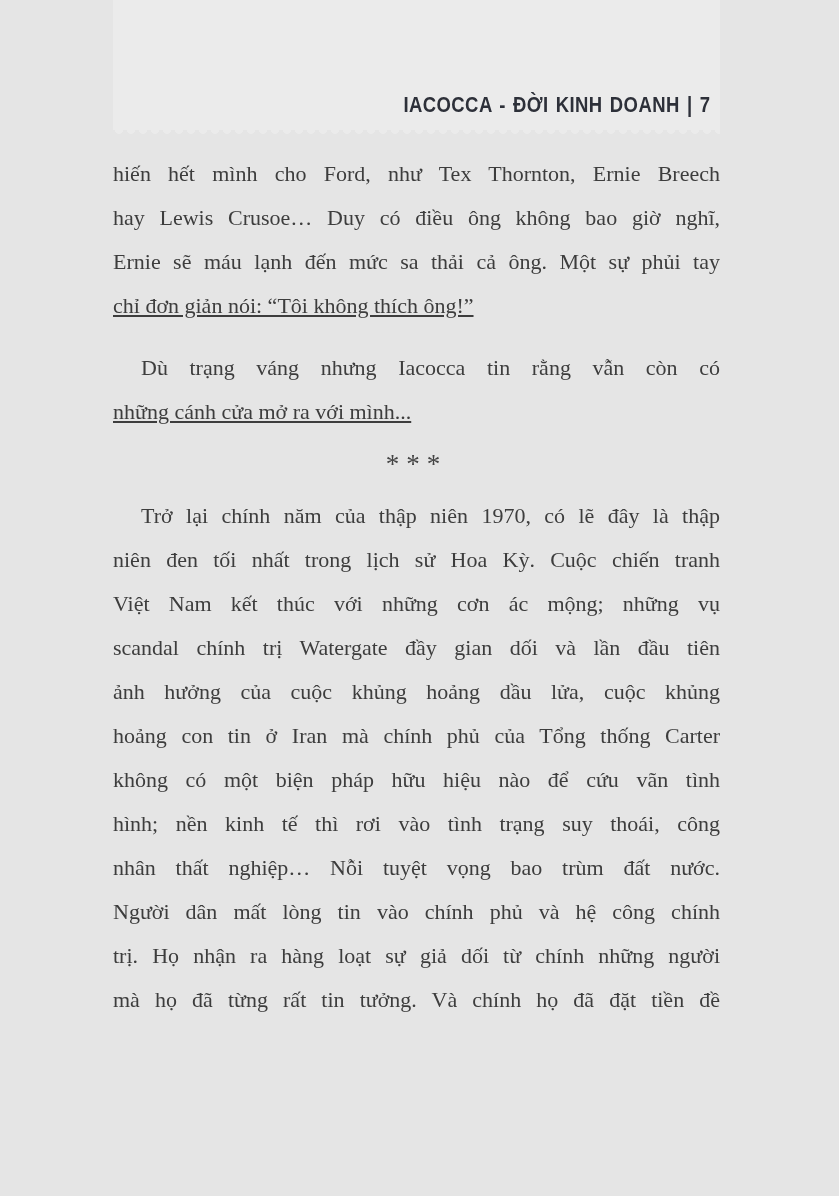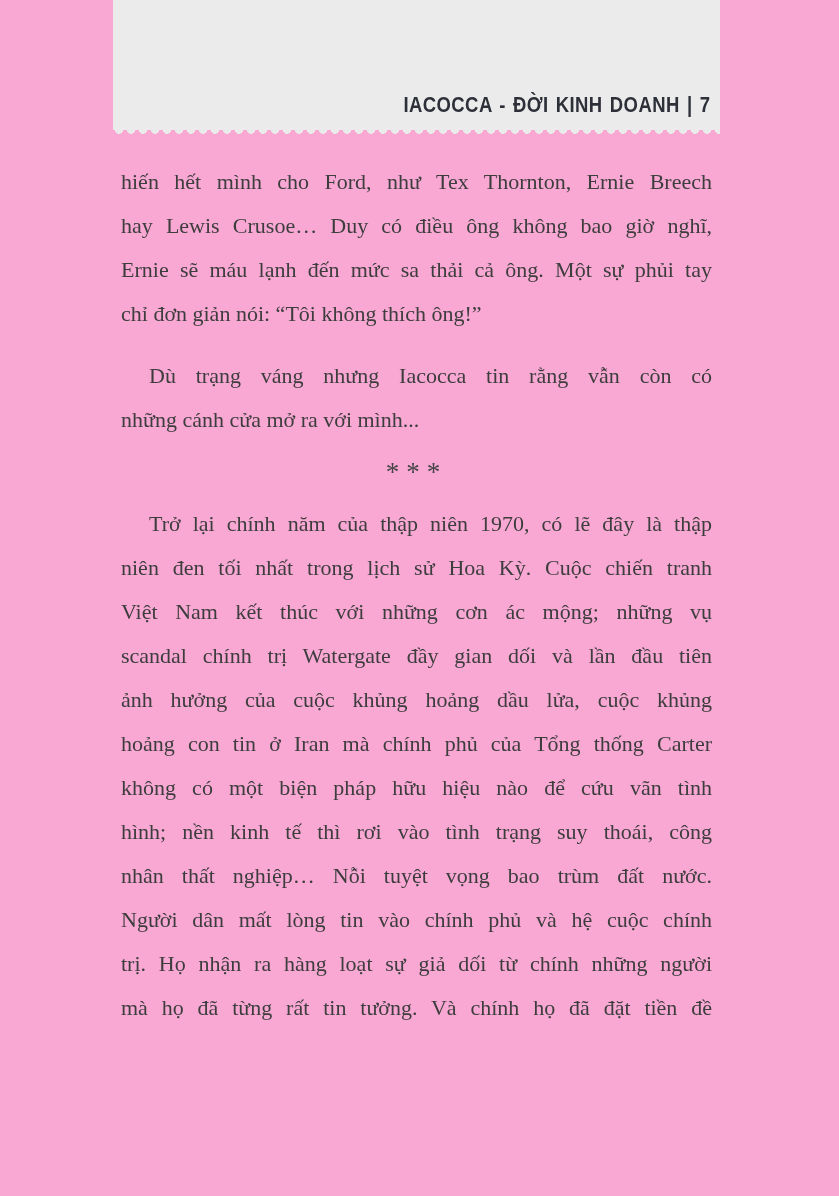--- a/index.html
+++ b/index.html
@@ -4,21 +4,21 @@
 <style>
   html, body {
     margin: 0;
     padding: 0;
     background: #ffffff;
   }
   .page {
     position: relative;
     width: 839px;
     height: 1196px;
-    background: #f9a8d4;
+    background: #e5e5e5;
     overflow: hidden;
     font-family: "Liberation Serif", "DejaVu Serif", serif;
   }
 
   
   .header-band {
     position: absolute;
     left: 113px;
     top: 0;
     width: 607px;
@@ -56,28 +56,28 @@
   
   .page-text {
     position: absolute;
     left: 113px;
     top: 152px;
     width: 607px;
     color: #3d3d3d;
     font-size: 22px;
     line-height: 44px;
   }
-  .paragraph { margin: 8px; }
+  .paragraph { margin: 0; }
   .paragraph + .paragraph { margin-top: 18px; }
   .line {
     text-align: justify;
     text-align-last: justify;
     white-space: normal;
   }
-  .line.lastline { text-align-last: left; }
+  .line.lastline { text-align-last: left; text-decoration: underline; }
   .paragraph.indent .line:first-child { padding-left: 28px; }
 
   .separator {
     margin-top: 8px;
     margin-bottom: 8px;
     text-align: center;
     font-size: 27px;
     line-height: 44px;
     letter-spacing: 7px;
     color: #454545;
@@ -108,19 +108,19 @@
       <div class="paragraph indent">
         <div class="line">Trở lại chính năm của thập niên 1970, có lẽ đây là thập</div>
         <div class="line">niên đen tối nhất trong lịch sử Hoa Kỳ. Cuộc chiến tranh</div>
         <div class="line">Việt Nam kết thúc với những cơn ác mộng; những vụ</div>
         <div class="line">scandal chính trị Watergate đầy gian dối và lần đầu tiên</div>
         <div class="line">ảnh hưởng của cuộc khủng hoảng dầu lửa, cuộc khủng</div>
         <div class="line">hoảng con tin ở Iran mà chính phủ của Tổng thống Carter</div>
         <div class="line">không có một biện pháp hữu hiệu nào để cứu vãn tình</div>
         <div class="line">hình; nền kinh tế thì rơi vào tình trạng suy thoái, công</div>
         <div class="line">nhân thất nghiệp… Nỗi tuyệt vọng bao trùm đất nước.</div>
-        <div class="line">Người dân mất lòng tin vào chính phủ và hệ cuộc chính</div>
+        <div class="line">Người dân mất lòng tin vào chính phủ và hệ công chính</div>
         <div class="line">trị. Họ nhận ra hàng loạt sự giả dối từ chính những người</div>
         <div class="line">mà họ đã từng rất tin tưởng. Và chính họ đã đặt tiền đề</div>
       </div>
     </div>
 
 </div>
 
 </body></html>

